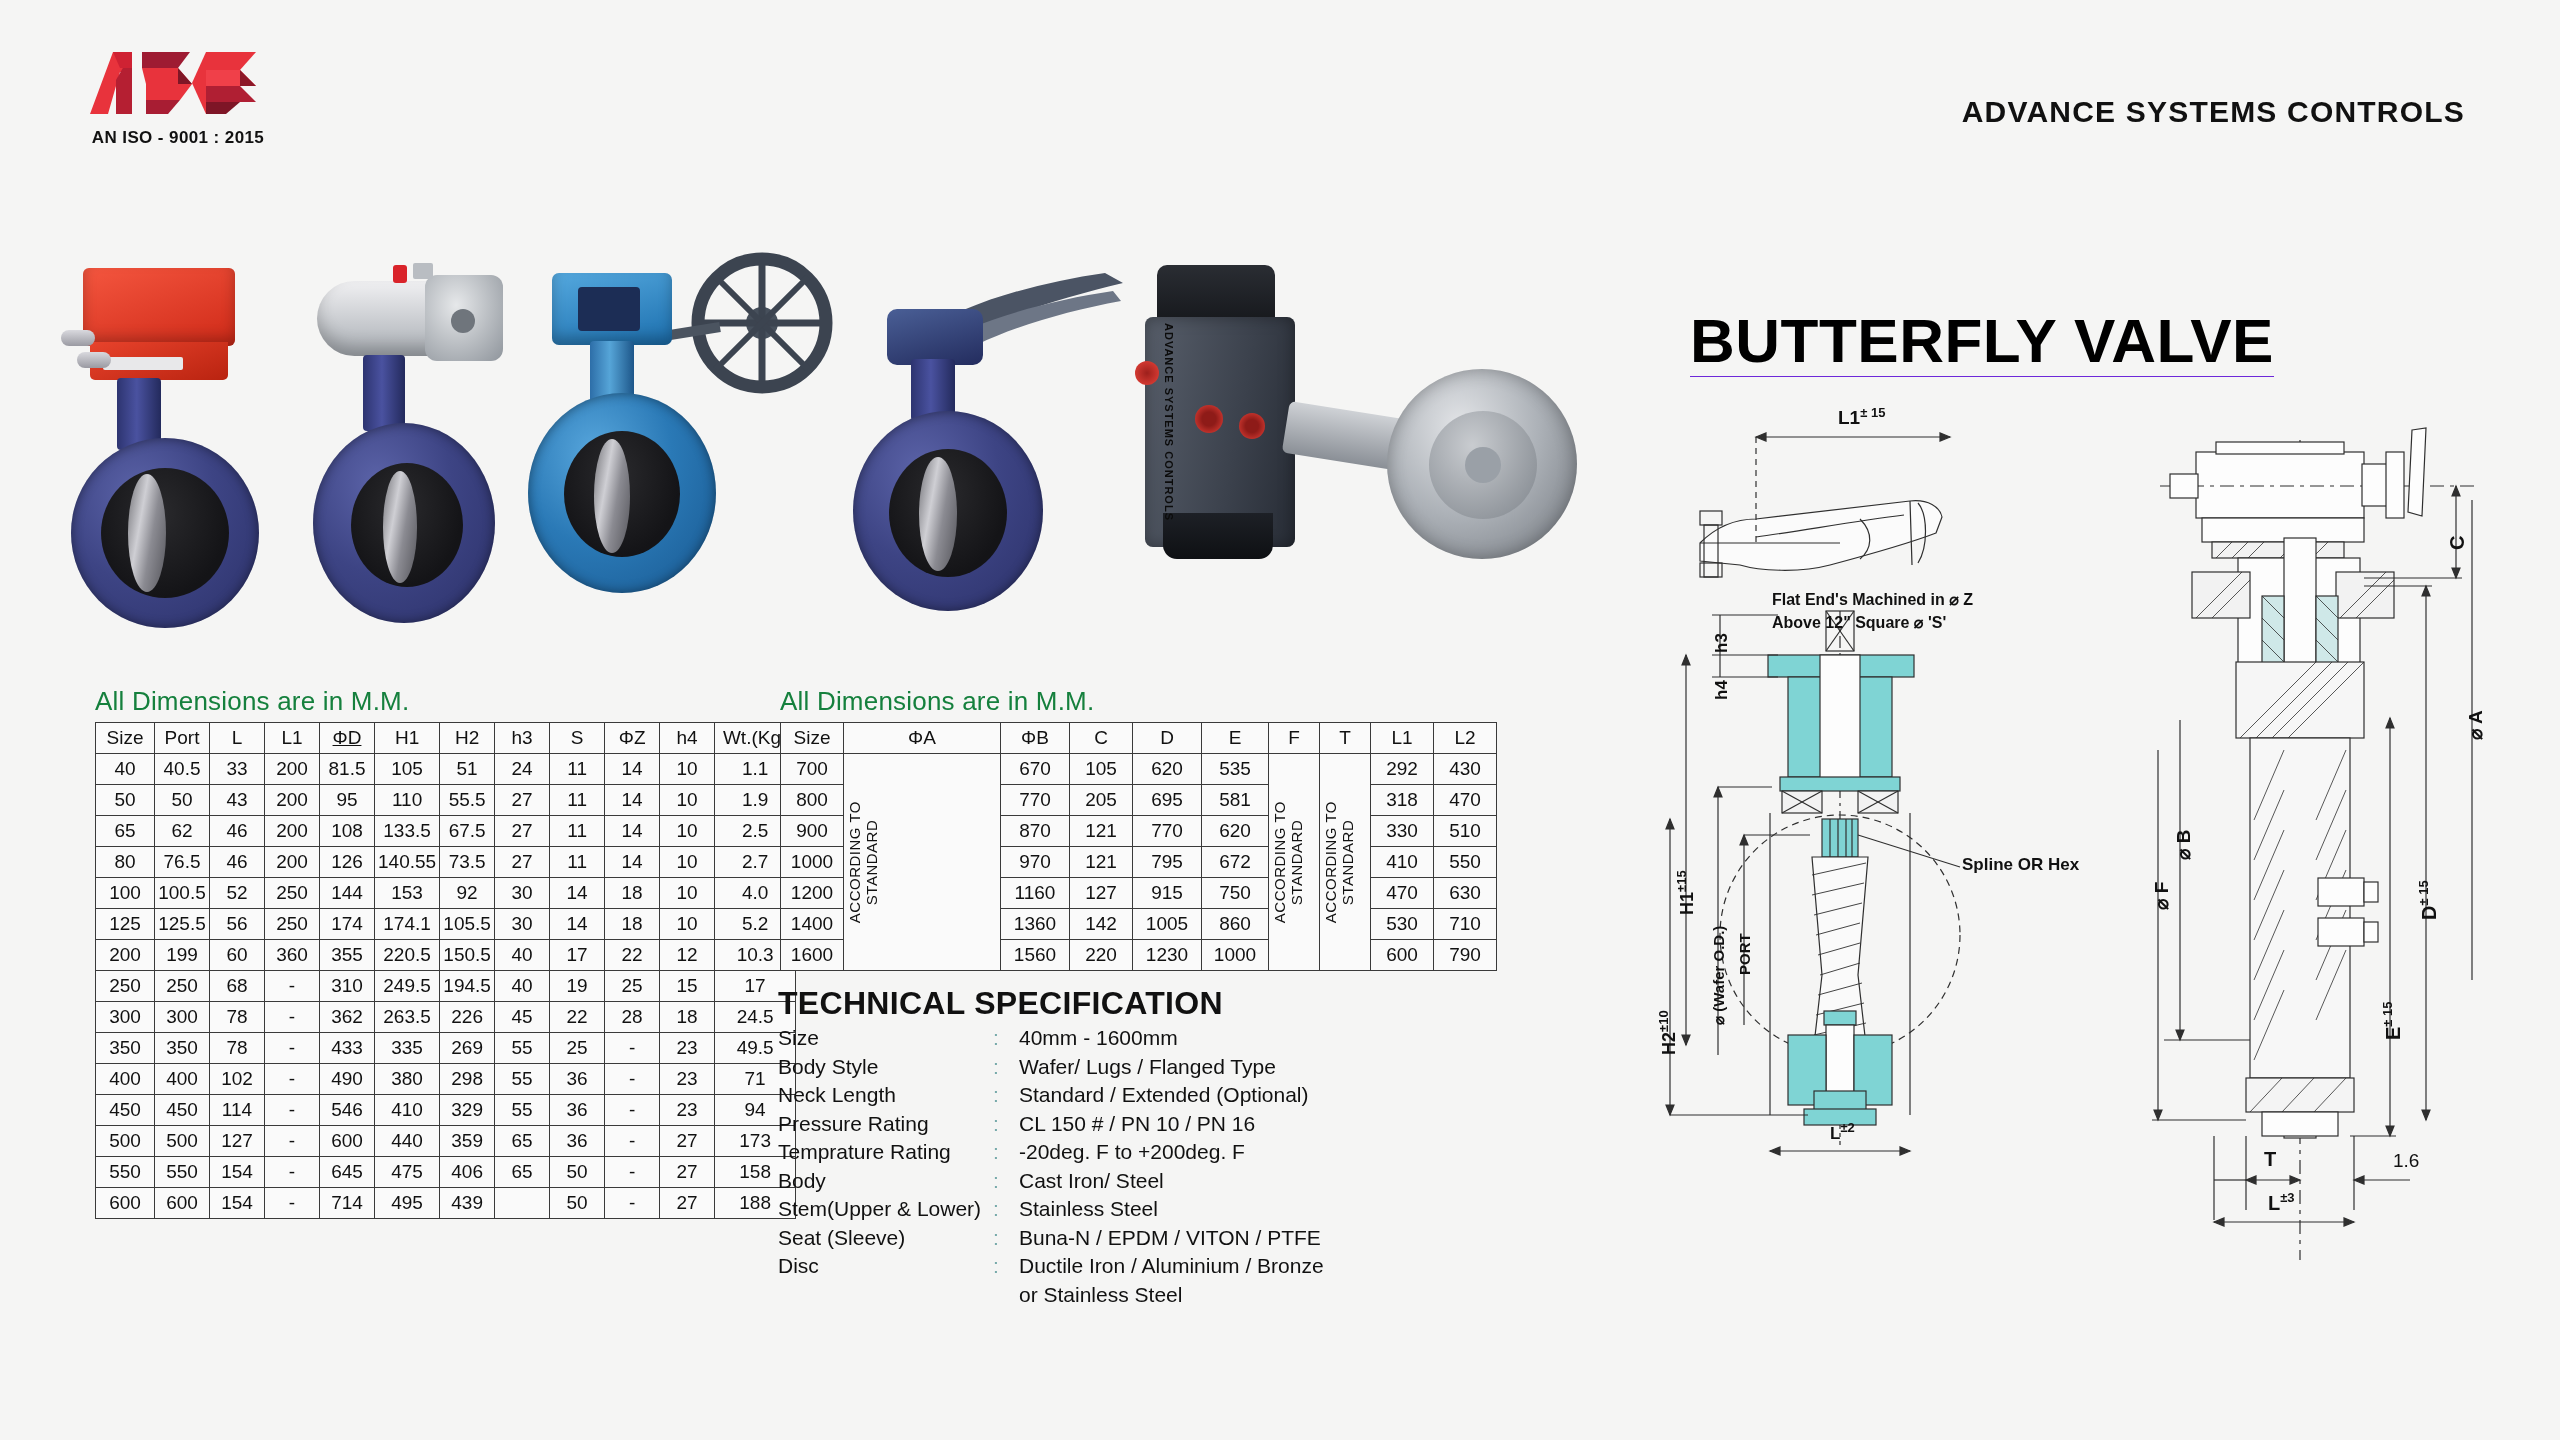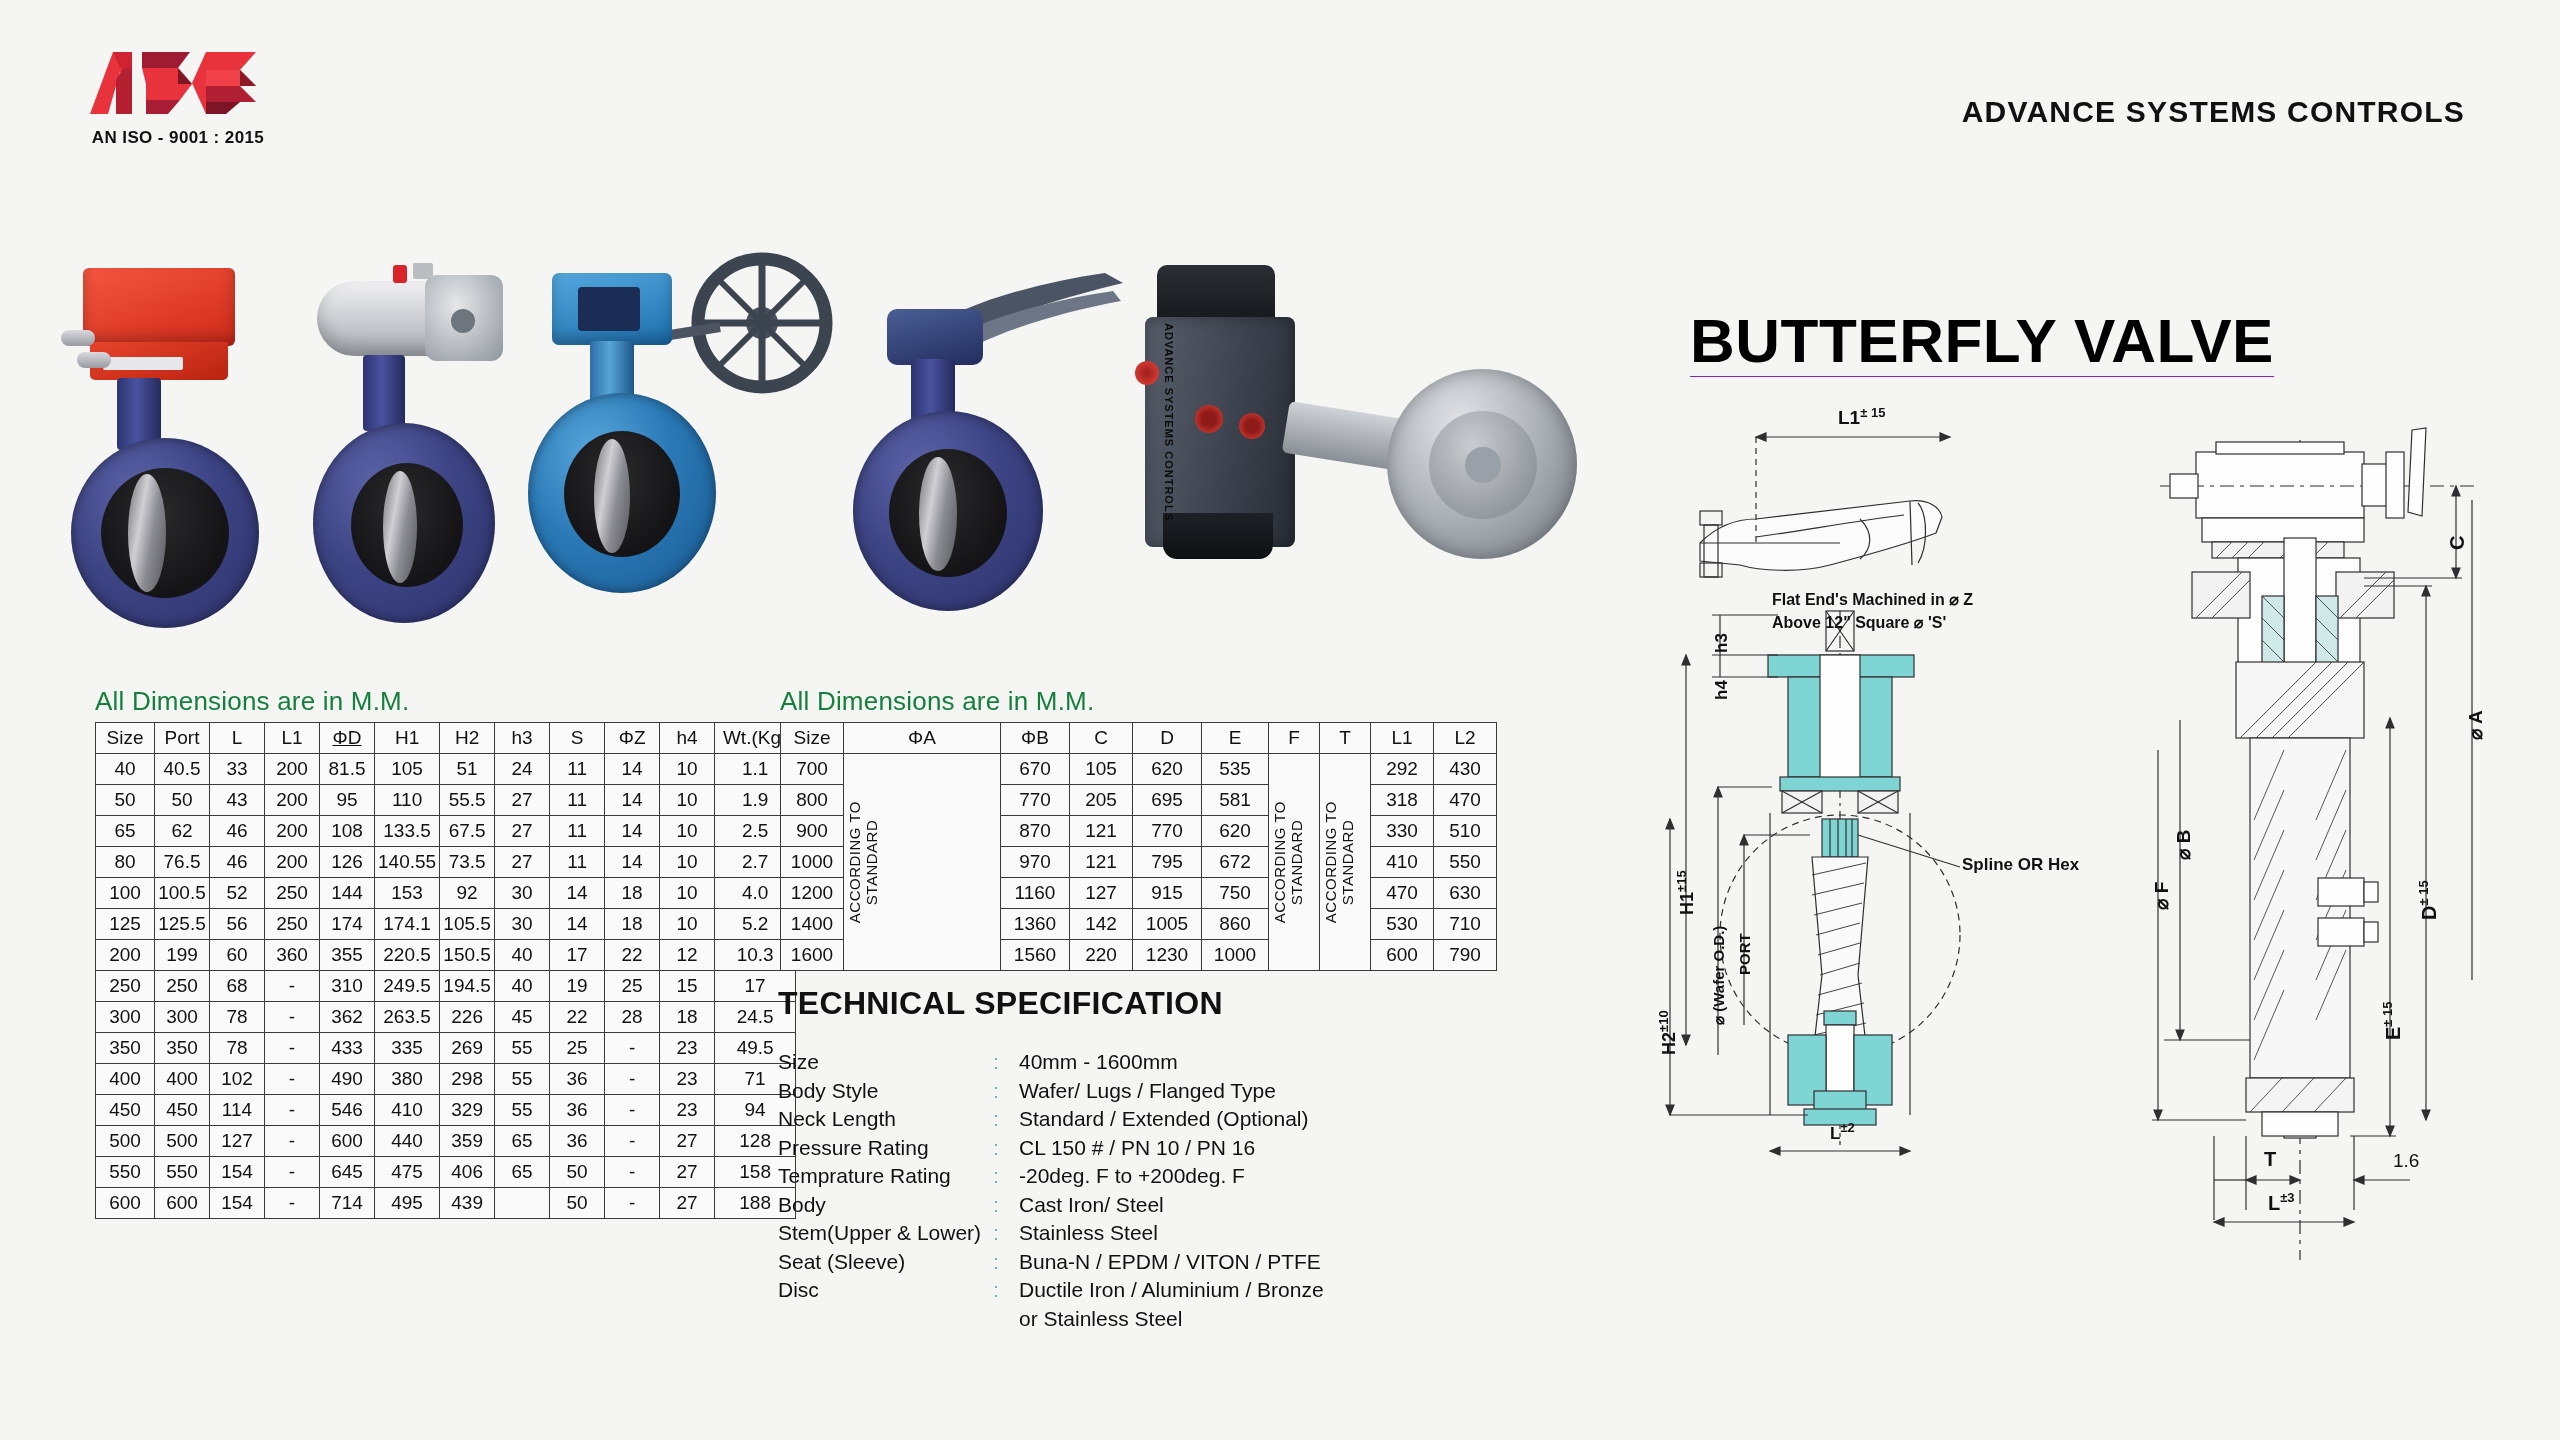--- a/index.html
+++ b/index.html
@@ -50,21 +50,21 @@
   #table1 td,#table1 th{height:26px;}
   #table2-note{position:absolute;left:780px;top:686px;}
   #table2{position:absolute;left:780px;top:722px;}
   #table2 td,#table2 th{height:26px;}
   .vert-cell{
     writing-mode:vertical-rl;transform:rotate(180deg);
     font-size:15px;letter-spacing:.5px;line-height:1.1;white-space:pre;
   }
   
   #techspec{position:absolute;left:778px;top:985px;width:720px;}
-  #techspec-title{font-size:32px;font-weight:bold;letter-spacing:.3px;margin-bottom:26px;}
+  #techspec-title{font-size:32px;font-weight:bold;letter-spacing:.3px;margin-bottom:2px;}
   .spec-row{display:flex;font-size:21px;line-height:1.36;}
   .spec-label{width:215px;flex:0 0 215px;}
   .spec-colon{width:26px;flex:0 0 26px;color:#7aa;}
   .spec-value{flex:1;}
   .spec-cont{padding-left:241px;font-size:21px;line-height:1.36;}
   
   #valve-title{
     position:absolute;left:1690px;top:310px;
     font-size:62px;font-weight:bold;letter-spacing:.5px;color:#000;
     border-bottom:1px solid #6d28d9;padding-bottom:4px;line-height:1;
@@ -370,21 +370,21 @@
         <td>500</td>
         <td>127</td>
         <td>-</td>
         <td>600</td>
         <td>440</td>
         <td>359</td>
         <td>65</td>
         <td>36</td>
         <td>-</td>
         <td>27</td>
-        <td>128</td>
+        <td>173</td>
       </tr>
       <tr>
         <td>550</td>
         <td>550</td>
         <td>154</td>
         <td>-</td>
         <td>645</td>
         <td>475</td>
         <td>406</td>
         <td>65</td>

